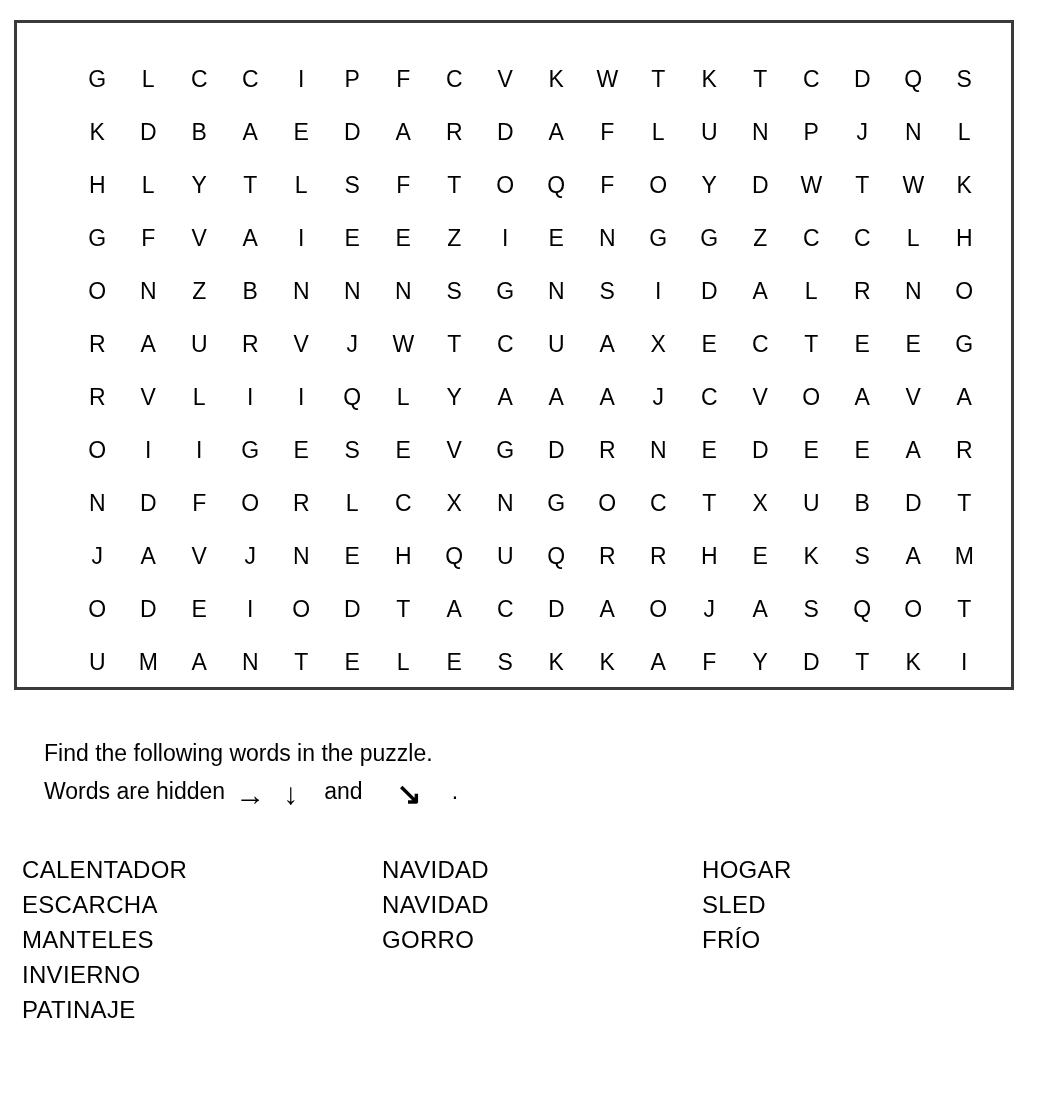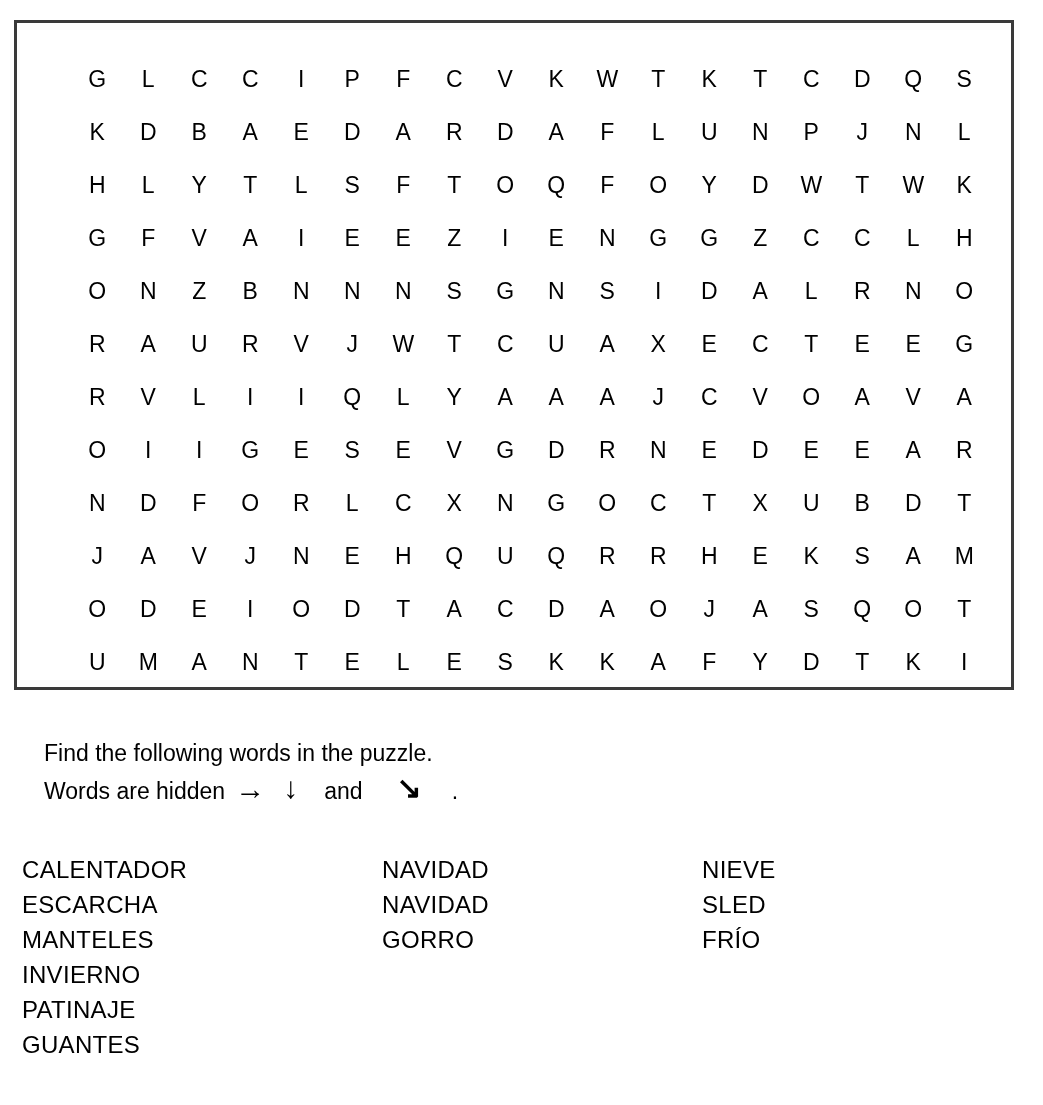--- a/index.html
+++ b/index.html
@@ -52,21 +52,21 @@
     left: 20px;
     top: 735px;
     width: 1000px;
     font-size: 23px;
     line-height: 36px;
     color: #000000;
     margin-left: 24px;
   }
   .instructions .line2 {
     display: flex;
-    align-items: flex-start;
+    align-items: flex-end;
     gap: 10px;
     margin-top: 2px;
   }
   .arrow {
     display: inline-block;
     font-size: 30px;
     line-height: 30px;
     font-weight: bold;
   }
   .arrow.right { transform: translateY(1px); }
@@ -332,25 +332,24 @@
   </div>
 </div>
 
 <div class="word-columns">
   <div class="word-col c1">
       <div class="word">CALENTADOR</div>
       <div class="word">ESCARCHA</div>
       <div class="word">MANTELES</div>
       <div class="word">INVIERNO</div>
       <div class="word">PATINAJE</div>
-      <div class="word">GUANTES</div>
     </div>
   <div class="word-col c2">
       <div class="word">NAVIDAD</div>
       <div class="word">NAVIDAD</div>
       <div class="word">GORRO</div>
     </div>
   <div class="word-col c3">
-      <div class="word">NIEVE</div>
+      <div class="word">HOGAR</div>
       <div class="word">SLED</div>
       <div class="word">FRÍO</div>
     </div>
 </div>
 
 </body></html>

